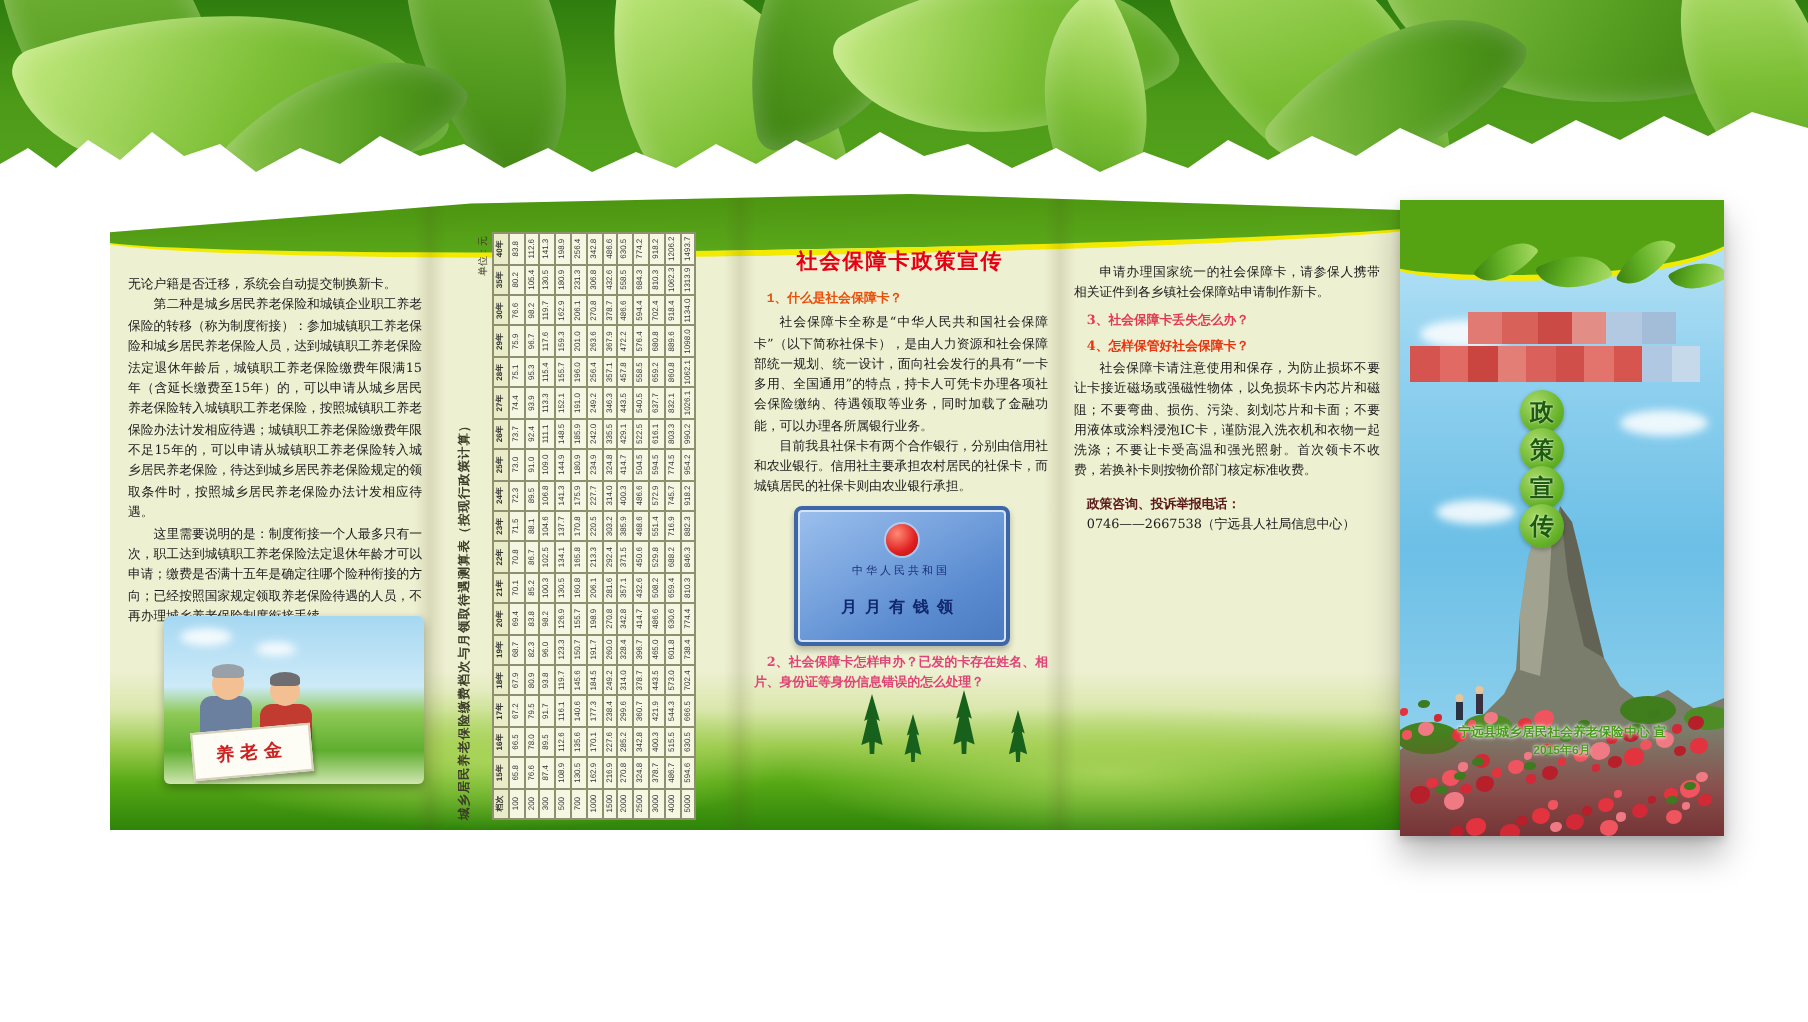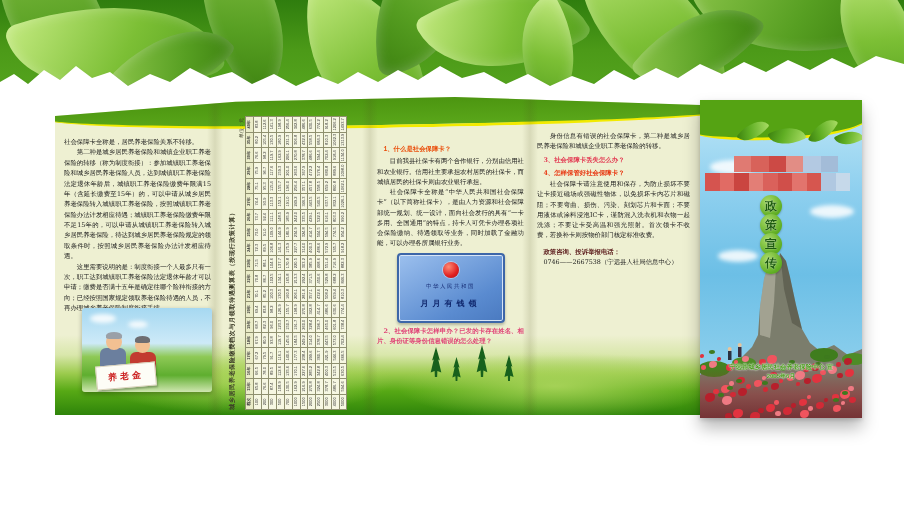--- a/index.html
+++ b/index.html
@@ -146,21 +146,21 @@
     <div class="hill" style="left:340px;top:254px;width:320px;height:70px;"></div>
     <div class="tree" style="left:374px;top:250px;width:14px;height:30px;"></div>
     <div class="tree" style="left:396px;top:260px;width:11px;height:24px;"></div>
     <div class="tree" style="left:420px;top:248px;width:14px;height:32px;"></div>
     <div class="tree" style="left:448px;top:258px;width:12px;height:26px;"></div>
     <div class="fold" style="left:152px;"></div>
     <div class="fold" style="left:307px;"></div>
     <div class="fold" style="left:467px;"></div>
 
     <div class="p1-text">
-      <p class="para">社会保障卡全称是，居民养老保险关系不转移。</p>
+      <p class="para">无论户籍是否迁移，系统会自动提交制换新卡。</p>
       <p class="para indent">第二种是城乡居民养老保险和城镇企业职工养老保险的转移（称为制度衔接）：参加城镇职工养老保险和城乡居民养老保险人员，达到城镇职工养老保险法定退休年龄后，城镇职工养老保险缴费年限满15年（含延长缴费至15年）的，可以申请从城乡居民养老保险转入城镇职工养老保险，按照城镇职工养老保险办法计发相应待遇；城镇职工养老保险缴费年限不足15年的，可以申请从城镇职工养老保险转入城乡居民养老保险，待达到城乡居民养老保险规定的领取条件时，按照城乡居民养老保险办法计发相应待遇。</p>
       <p class="para indent">这里需要说明的是：制度衔接一个人最多只有一次，职工达到城镇职工养老保险法定退休年龄才可以申请；缴费是否满十五年是确定往哪个险种衔接的方向；已经按照国家规定领取养老保险待遇的人员，不再办理城乡养老保险制度衔接手续。</p>
     </div>
     <div class="cartoon">
       <div class="cloud" style="left:8px;top:6px;width:26px;height:9px;"></div>
       <div class="cloud" style="left:46px;top:13px;width:20px;height:7px;"></div>
       <div class="body-c" style="left:18px;top:40px;width:26px;height:30px;background:#6b7f9e;"></div>
       <div class="head-c" style="left:24px;top:26px;width:16px;height:16px;"></div>
       <div class="hair-c" style="left:24px;top:24px;width:16px;height:7px;background:#9aa0a8;"></div>
       <div class="body-c" style="left:48px;top:44px;width:26px;height:26px;background:#c23b30;"></div>
@@ -448,34 +448,35 @@
                 <td>1098.0</td>
                 <td>1134.0</td>
                 <td>1313.9</td>
                 <td>1493.7</td>
               </tr>
             </tbody>
           </table>
       </div>
     </div>
 
+    <div class="c-title">社会保障卡政策宣传</div>
     <div class="flow f3">
       <p class="para h-red h1c">1、什么是社会保障卡？</p>
+      <p class="para indent">社会保障卡全称是“中华人民共和国社会保障卡”（以下简称社保卡），是由人力资源和社会保障部统一规划、统一设计，面向社会发行的具有“一卡多用、全国通用”的特点，持卡人可凭卡办理各项社会保险缴纳、待遇领取等业务，同时加载了金融功能，可以办理各所属银行业务。</p>
       <p class="para indent">目前我县社保卡有两个合作银行，分别由信用社和农业银行。信用社主要承担农村居民的社保卡，而城镇居民的社保卡则由农业银行承担。</p>
-      <p class="para indent">社会保障卡全称是“中华人民共和国社会保障卡”（以下简称社保卡），是由人力资源和社会保障部统一规划、统一设计，面向社会发行的具有“一卡多用、全国通用”的特点，持卡人可凭卡办理各项社会保险缴纳、待遇领取等业务，同时加载了金融功能，可以办理各所属银行业务。</p>
       <div class="card">
         <div class="emblem"></div>
         <div class="card-cn">中华人民共和国</div>
         <div class="card-lb">月月有钱领</div>
       </div>
       <p class="para h-red h2c">2、社会保障卡怎样申办？已发的卡存在姓名、相片、身份证等身份信息错误的怎么处理？</p>
     </div>
 
     <div class="flow f4">
-      <p class="para indent">身份信息有错误的社会保障卡，第二种是城乡居民养老保险和城镇企业职工养老保险的转移。</p>
+      <p class="para indent">申请办理国家统一的社会保障卡，请参保人携带相关证件到各乡镇社会保障站申请制作新卡。</p>
       <p class="para h-red h3c">3、社会保障卡丢失怎么办？</p>
       <p class="para h-red h4c">4、怎样保管好社会保障卡？</p>
       <p class="para indent">社会保障卡请注意使用和保存，为防止损坏不要让卡接近磁场或强磁性物体，以免损坏卡内芯片和磁阻；不要弯曲、损伤、污染、刻划芯片和卡面；不要用液体或涂料浸泡IC卡，谨防混入洗衣机和衣物一起洗涤；不要让卡受高温和强光照射。首次领卡不收费，若换补卡则按物价部门核定标准收费。</p>
       <p class="para hot-label">政策咨询、投诉举报电话：</p>
       <p class="hot-line">0746——2667538（宁远县人社局信息中心）</p>
     </div>
   </div>
 
   <div class="cover">
     <div class="cloud" style="left:10px;top:60px;width:46px;height:14px;"></div>

